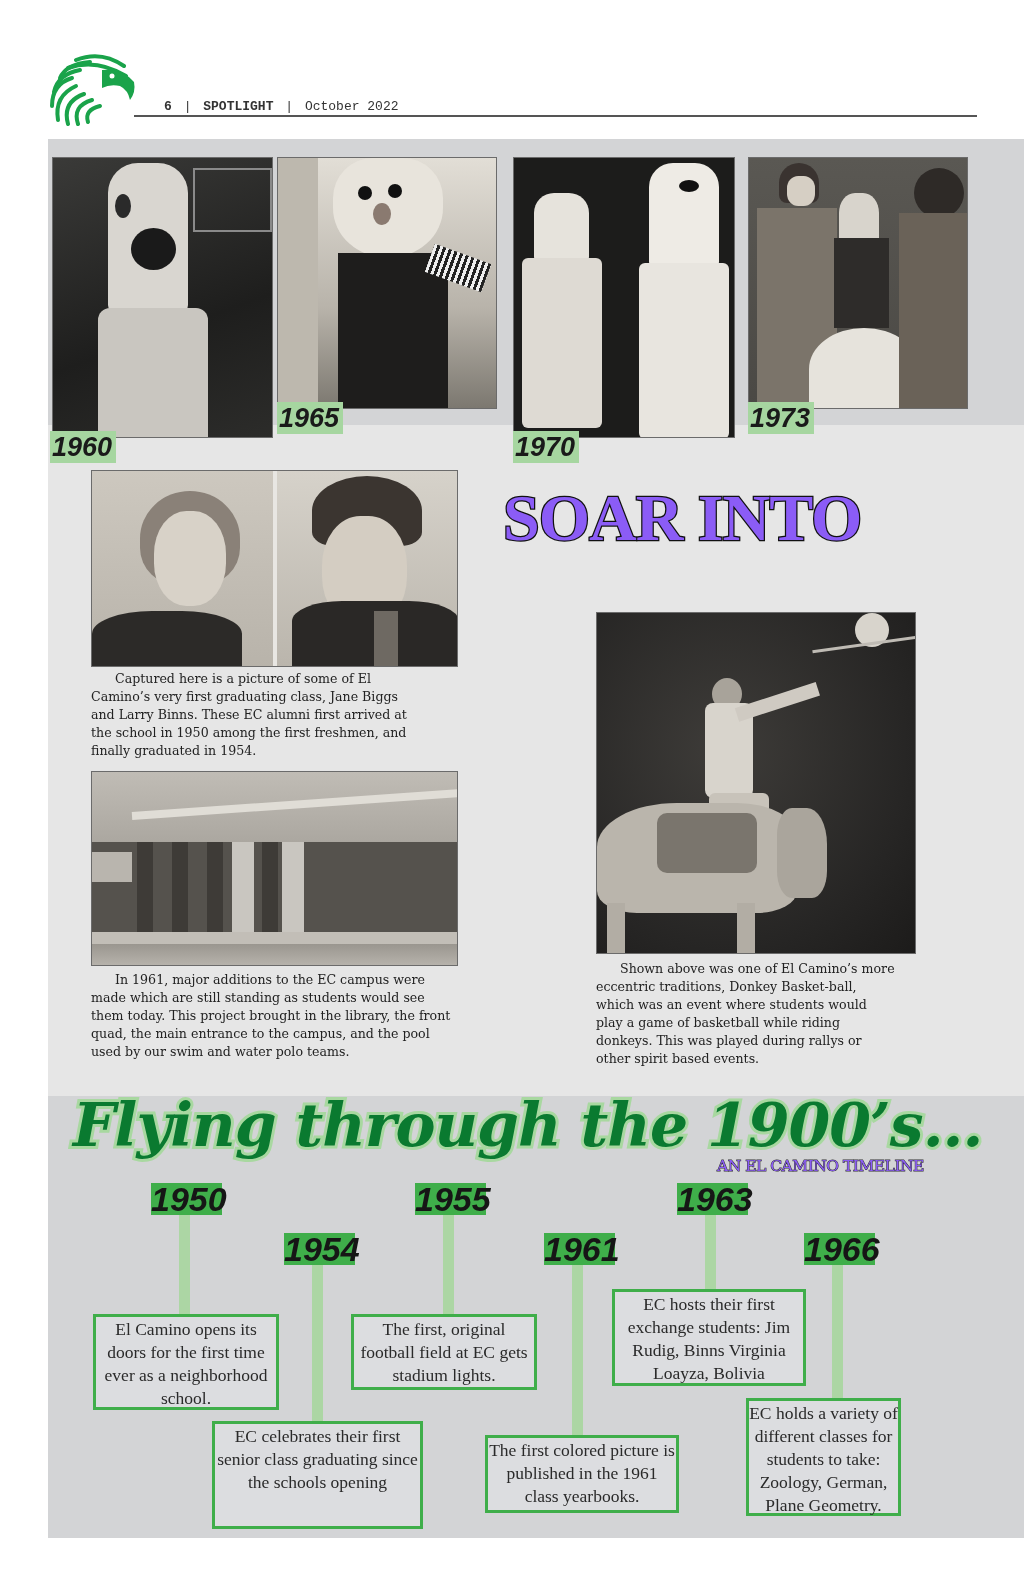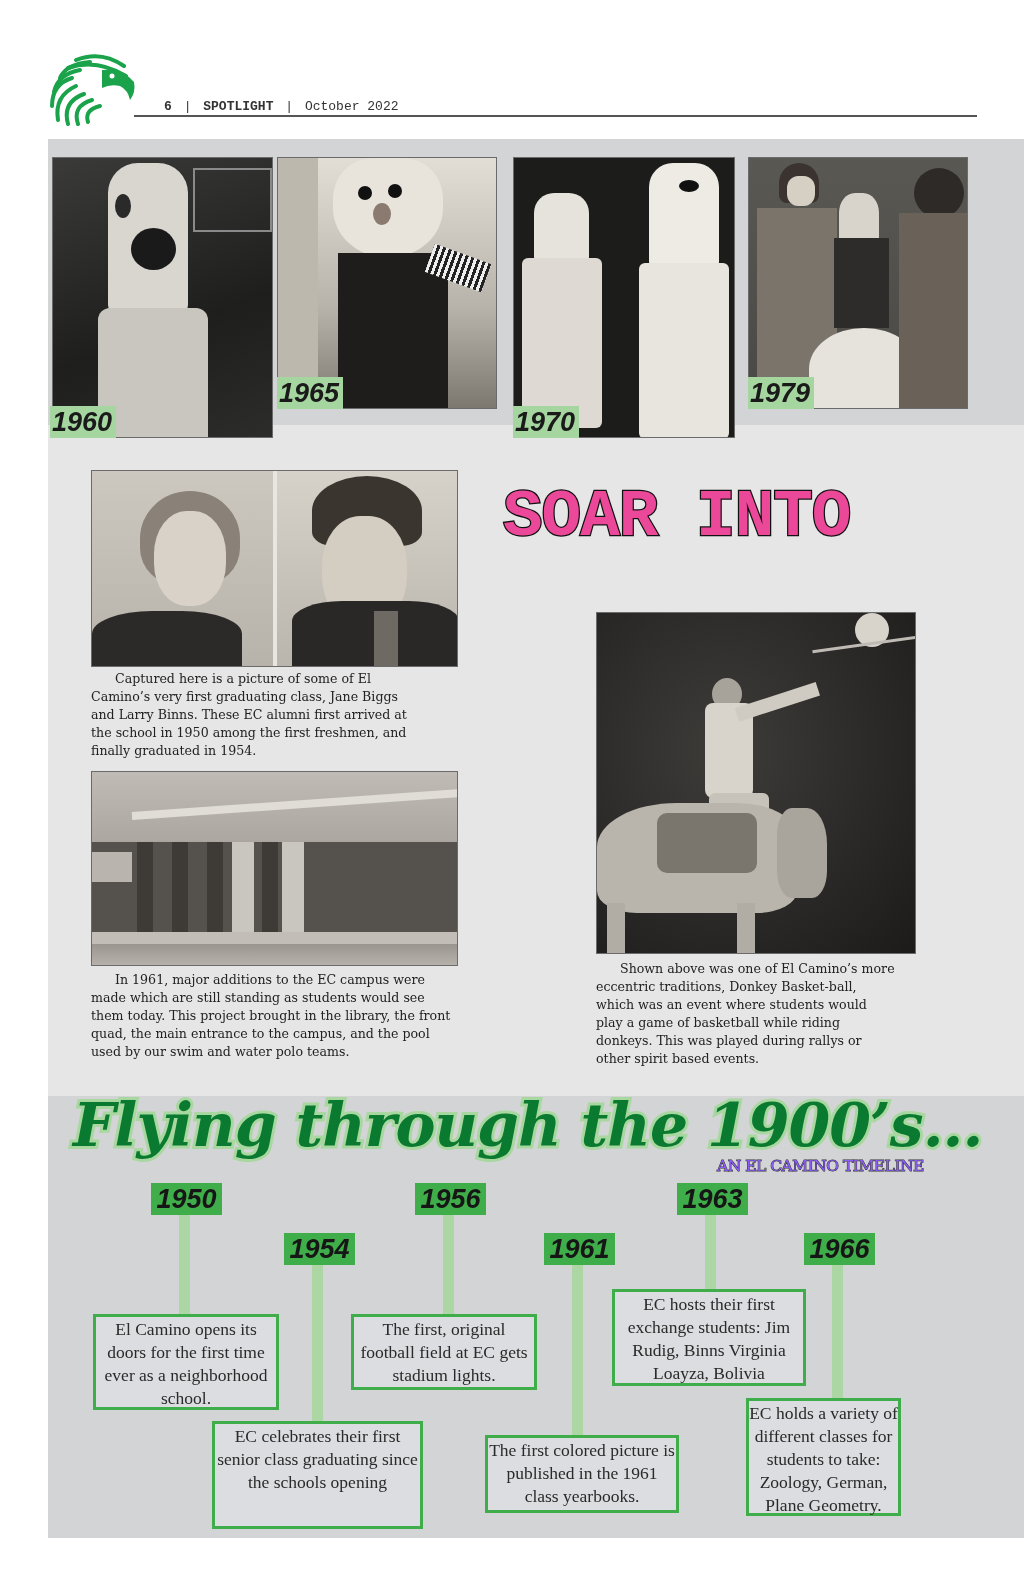--- a/index.html
+++ b/index.html
@@ -17,38 +17,38 @@
   .band-top { left: 48px; top: 139px; width: 976px; height: 286px; background: #d3d4d6; }
   .band-mid { left: 48px; top: 425px; width: 976px; height: 671px; background: #e6e6e6; }
   .band-bottom { left: 48px; top: 1096px; width: 976px; height: 442px; background: #d3d4d6; }
 
   
   .photo { border: 1px solid #6b6b6b; box-sizing: border-box; overflow: hidden; }
   .photo-dark { background: linear-gradient(160deg, #3a3a38 0%, #1e1e1d 60%, #2c2c2a 100%); }
   .photo-mid { background: linear-gradient(170deg, #cfcbc2 0%, #8e8a82 45%, #3e3c38 100%); }
   .photo-light { background: linear-gradient(180deg, #e2ded6 0%, #b8b3aa 60%, #7c7870 100%); }
 
-  .year-tag { background: #a6d6a0; color: #1a1a1a; font-family: "Liberation Sans", sans-serif; font-weight: bold; font-style: italic; font-size: 27px; line-height: 32px; padding: 0 4px 0 2px; }
+  .year-tag { background: #a6d6a0; color: #1a1a1a; font-family: "Liberation Sans", sans-serif; font-weight: bold; font-style: italic; font-size: 27px; line-height: 32px; padding: 0 4px 0 2px; margin-top: 25px; }
 
   
   .shape { position: absolute; }
 
   
   .caption { font-family: "DejaVu Serif", serif; font-size: 12.6px; line-height: 18px; color: #222; text-indent: 24px; }
 
   
-  .soar { left: 503px; top: 478px; font-family: Liberation Mono, monospace; font-size: 66px; font-weight: bold; color: #ec4899; letter-spacing: -1px;
+  .soar { left: 503px; top: 478px; font-family: Liberation Serif, serif; font-size: 66px; font-weight: bold; color: #8b5cf6; letter-spacing: -1px;
     -webkit-text-stroke: 2.5px #111; paint-order: stroke fill; white-space: nowrap; line-height: 80px; }
 
   
   .flying { left: 54px; top: 1090px; font-family: "DejaVu Serif", serif; font-weight: bold; font-style: italic; font-size: 60px; color: #0a7a30;
     -webkit-text-stroke: 6px #a8d8a0; paint-order: stroke fill; white-space: nowrap; line-height: 70px; letter-spacing: -1px; margin-left: 19px; }
   .subtitle { left: 717px; top: 1157px; font-family: "DejaVu Serif", serif; font-size: 15.5px; color: #8b5cf6; -webkit-text-stroke: 1px #333; paint-order: stroke fill; white-space: nowrap; letter-spacing: -0.5px; }
 
-  .tl-year { background: #3fae4a; color: #161616; font-family: "Liberation Sans", sans-serif; font-weight: bold; font-style: italic; font-size: 27px; line-height: 32px; text-align: center; width: 71px; height: 32px; }
+  .tl-year { background: #3fae4a; color: #161616; font-family: "Liberation Sans", sans-serif; font-weight: bold; font-style: italic; font-size: 34px; line-height: 32px; text-align: center; width: 71px; height: 32px; }
   .tl-stem { background: #acd6a4; width: 11px; }
   .tl-box { background: #dcdde0; border: 3px solid #3fae4a; box-sizing: border-box; font-family: "Liberation Serif", serif; font-size: 17.5px; line-height: 23px; color: #2a2a2a; text-align: center; padding-top: 1px; }
 </style>
 </head>
 <body>
 
 <div class="abs logo">
   <svg width="92" height="78" viewBox="0 0 92 78">
     <g fill="none" stroke="#1aa34a" stroke-width="4" stroke-linecap="round">
       <path d="M30 12 Q55 2 78 18"></path>
@@ -111,21 +111,21 @@
   <div class="shape" style="left:0;top:0;width:220px;height:252px;background:linear-gradient(180deg,#5a5853 0%,#4a4844 100%);"></div>
   <div class="shape" style="left:30px;top:5px;width:40px;height:40px;background:#3a3330;border-radius:50% 50% 20% 20%;"></div>
   <div class="shape" style="left:38px;top:18px;width:28px;height:30px;background:#d6cfc4;border-radius:40%;"></div>
   <div class="shape" style="left:8px;top:50px;width:80px;height:202px;background:#7b746a;"></div>
   <div class="shape" style="left:90px;top:35px;width:40px;height:50px;background:#d8d4cc;border-radius:40% 40% 10% 10%;"></div>
   <div class="shape" style="left:85px;top:80px;width:55px;height:90px;background:#2e2c2a;"></div>
   <div class="shape" style="left:60px;top:170px;width:110px;height:82px;background:#e6e3dc;border-radius:50% 50% 0 0;"></div>
   <div class="shape" style="left:165px;top:10px;width:50px;height:50px;background:#2e2a27;border-radius:50%;"></div>
   <div class="shape" style="left:150px;top:55px;width:70px;height:197px;background:#6a6258;"></div>
 </div>
-<div class="abs year-tag" style="left:748px;top:377px;">1979</div>
+<div class="abs year-tag" style="left:748px;top:377px;">1973</div>
 
 <div class="abs photo" style="left:91px;top:470px;width:367px;height:197px;background:#c8c3ba;">
   <div class="shape" style="left:0;top:0;width:181px;height:197px;background:linear-gradient(180deg,#cdc8bf,#b8b3aa);"></div>
   <div class="shape" style="left:185px;top:0;width:182px;height:197px;background:linear-gradient(180deg,#d6d2ca,#bab5ac);"></div>
   <div class="shape" style="left:181px;top:0;width:4px;height:197px;background:#e8e6e2;"></div>
   <div class="shape" style="left:48px;top:20px;width:100px;height:95px;background:#8a8178;border-radius:50% 50% 40% 40%;"></div>
   <div class="shape" style="left:62px;top:40px;width:72px;height:95px;background:#d8d2c8;border-radius:45%;"></div>
   <div class="shape" style="left:0;top:140px;width:150px;height:57px;background:#2c2a28;border-radius:40% 40% 0 0;"></div>
   <div class="shape" style="left:220px;top:5px;width:110px;height:70px;background:#3b3530;border-radius:50% 50% 20% 20%;"></div>
   <div class="shape" style="left:230px;top:45px;width:85px;height:110px;background:#d4cdc2;border-radius:45%;"></div>
@@ -169,21 +169,21 @@
 <div class="abs subtitle">AN EL CAMINO TIMELINE</div>
 
 <div class="abs tl-year" style="left:151px;top:1183px;">1950</div>
 <div class="abs tl-stem" style="left:179px;top:1215px;height:100px;"></div>
 <div class="abs tl-box" style="left:93px;top:1314px;width:186px;height:96px;">El Camino opens its doors for the first time ever as a neighborhood school.</div>
 
 <div class="abs tl-year" style="left:284px;top:1233px;">1954</div>
 <div class="abs tl-stem" style="left:312px;top:1265px;height:160px;"></div>
 <div class="abs tl-box" style="left:212px;top:1421px;width:211px;height:108px;">EC celebrates their first senior class graduating since the schools opening</div>
 
-<div class="abs tl-year" style="left:415px;top:1183px;">1956</div>
+<div class="abs tl-year" style="left:415px;top:1183px;">1955</div>
 <div class="abs tl-stem" style="left:443px;top:1215px;height:100px;"></div>
 <div class="abs tl-box" style="left:351px;top:1314px;width:186px;height:76px;">The first, original football field at EC gets stadium lights.</div>
 
 <div class="abs tl-year" style="left:544px;top:1233px;">1961</div>
 <div class="abs tl-stem" style="left:572px;top:1265px;height:172px;"></div>
 <div class="abs tl-box" style="left:485px;top:1435px;width:194px;height:78px;">The first colored picture is published in the 1961 class yearbooks.</div>
 
 <div class="abs tl-year" style="left:677px;top:1183px;">1963</div>
 <div class="abs tl-stem" style="left:705px;top:1215px;height:76px;"></div>
 <div class="abs tl-box" style="left:612px;top:1289px;width:194px;height:97px;">EC hosts their first exchange students: Jim Rudig, Binns Virginia Loayza, Bolivia</div>

